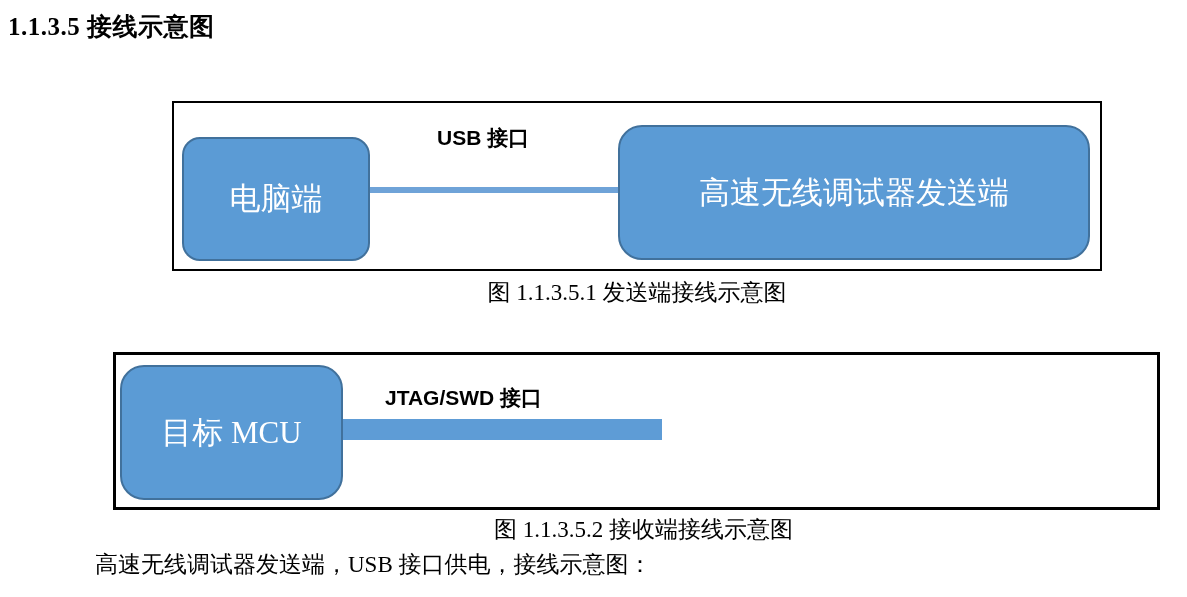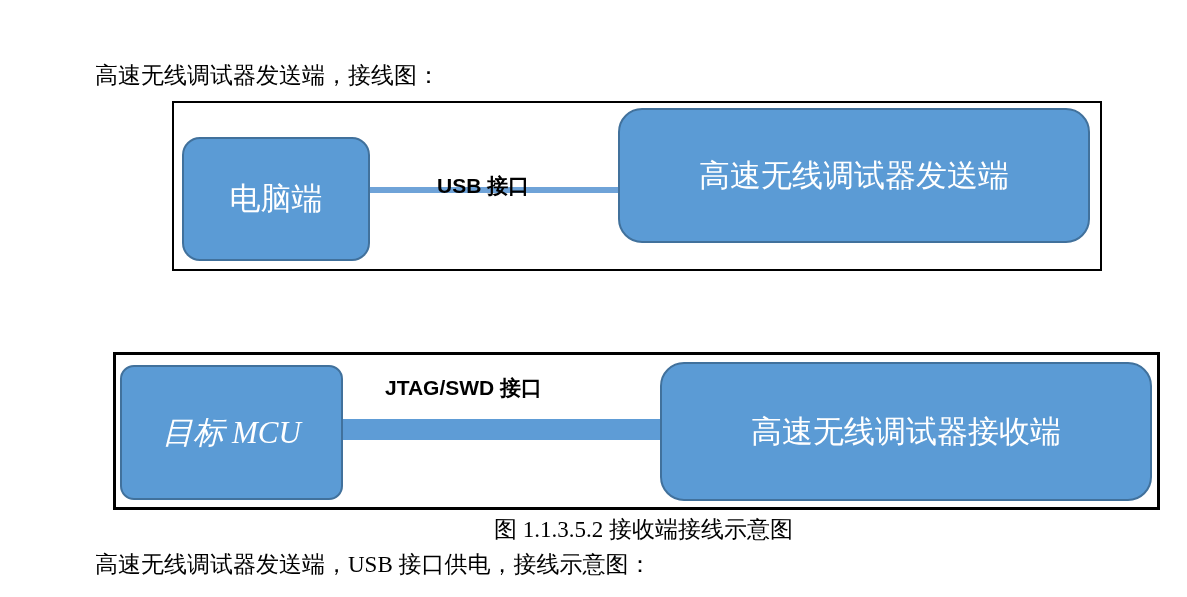--- a/index.html
+++ b/index.html
@@ -46,69 +46,67 @@
   .node{
     position:absolute;
     background:var(--node-fill);
     border:2px solid var(--node-border);
     border-radius:20px;
     color:var(--node-text);
     display:flex;align-items:center;justify-content:center;
     font-size:31px;white-space:nowrap;
   }
   .node-computer{left:8px;top:34px;width:188px;height:124px;border-radius:18px;}
-  .node-tx{left:444px;top:5px;width:472px;height:135px;border-radius:24px;}
-  .node-mcu{left:4px;top:10px;width:223px;height:135px;border-radius:14px;font-style:italic;}
+  .node-tx{left:444px;top:22px;width:472px;height:135px;border-radius:24px;}
+  .node-mcu{left:4px;top:10px;width:223px;height:135px;border-radius:24px;}
   .node-rx{left:544px;top:7px;width:492px;height:139px;border-radius:24px;}
   .connector{position:absolute;}
   .connector-thin{left:196px;top:84px;width:250px;height:6px;background:var(--connector-thin);}
   .connector-thick{left:227px;top:64px;width:319px;height:21px;background:var(--connector-thick);}
   .connector-label{
     position:absolute;
     font-family:"Liberation Sans","DejaVu Sans",sans-serif;
     font-weight:bold;font-size:21px;color:var(--text);
     white-space:nowrap;
   }
-  .label-usb{left:263px;top:21px;margin-top:48px;}
-  .label-jtag{left:269px;top:19px;}
+  .label-usb{left:263px;top:21px;}
+  .label-jtag{left:269px;top:29px;}
   .caption-1{left:172px;top:277px;width:930px;}
   .caption-2{left:120px;top:514px;width:1047px;}
   .intro-1{top:60px;}
   .intro-2{top:314px;}
   .intro-3{top:549px;}
 </style>
 </head>
 <body>
 
 <div class="page">
 
+  <div class="heading">1.1.3.5 接线示意图</div>
 
-  <div class="body-line intro-1">高速无线调试器发送端，接线图：</div>
 
   <div class="frame frame-1">
     <div class="node node-computer">
       <span>电脑端</span>
     </div>
     <div class="connector connector-thin"></div>
     <div class="connector-label label-usb">USB 接口</div>
     <div class="node node-tx">
       <span>高速无线调试器发送端</span>
     </div>
   </div>
 
+  <div class="caption caption-1">图 1.1.3.5.1  发送端接线示意图</div>
 
 
   <div class="frame frame-2">
     <div class="node node-mcu">
       <span>目标 MCU</span>
     </div>
     <div class="connector connector-thick"></div>
     <div class="connector-label label-jtag">JTAG/SWD 接口</div>
-    <div class="node node-rx">
-      <span>高速无线调试器接收端</span>
-    </div>
   </div>
 
   <div class="caption caption-2">图 1.1.3.5.2  接收端接线示意图</div>
 
   <div class="body-line intro-3">高速无线调试器发送端，USB 接口供电，接线示意图：</div>
 
 </div>
 
 </body></html>

